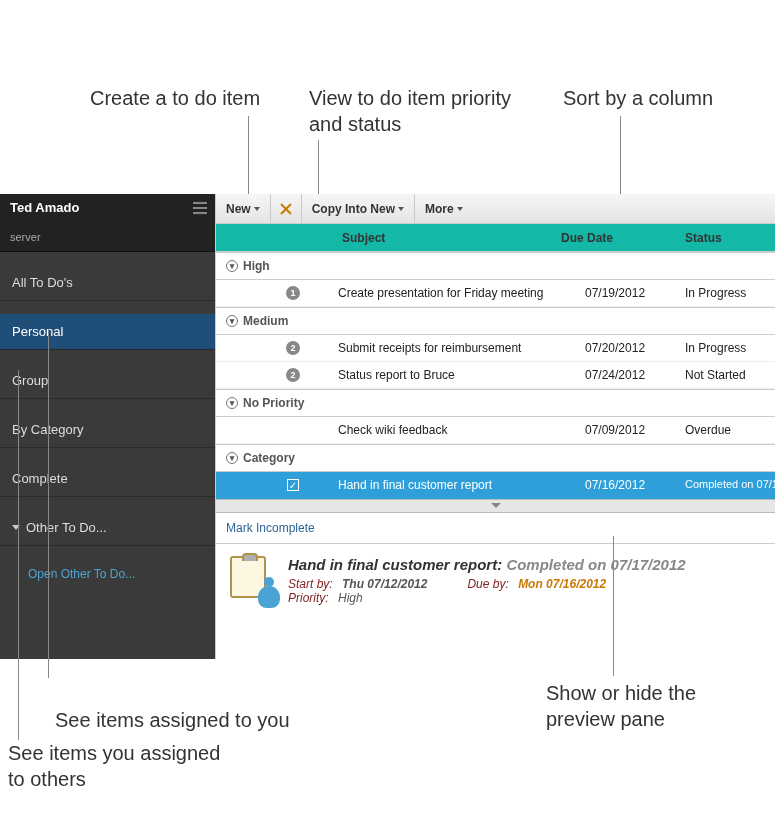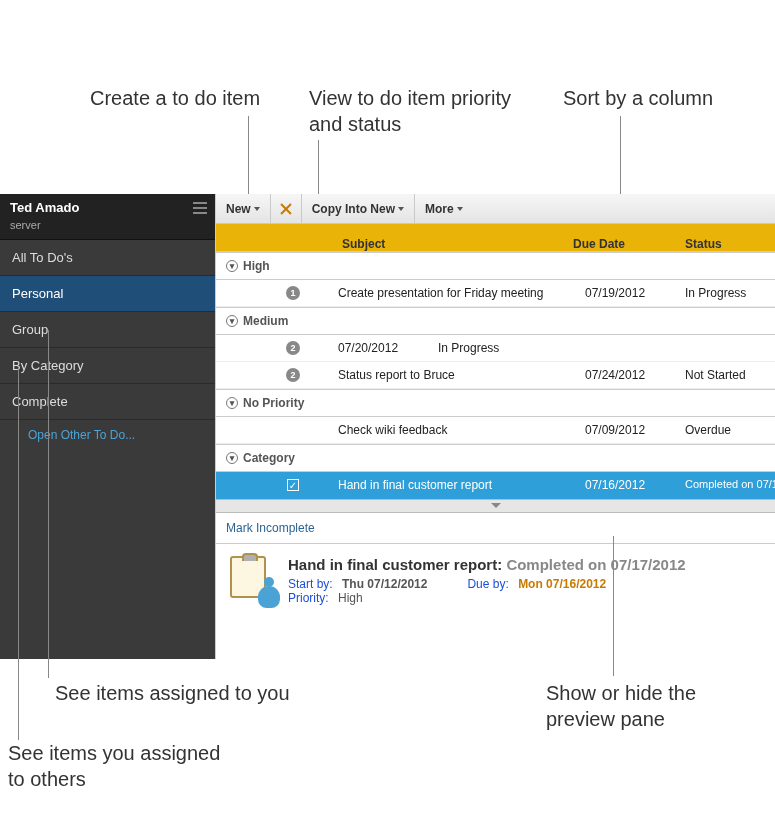--- a/index.html
+++ b/index.html
@@ -37,36 +37,37 @@
   }
 
   
   .sidebar {
     width: 215px;
     background: #3a3a3a;
     color: #d0d0d0;
     display: flex;
     flex-direction: column;
     font-size: 13px;
+    gap: 13px;
   }
   .sidebar-header {
     background: #222;
     padding: 6px 10px 8px 10px;
     border-bottom: 1px solid #111;
     position: relative;
   }
   .sidebar-header .title {
     color: #fff;
     font-weight: bold;
     font-size: 13px;
   }
   .sidebar-header .subtitle {
     color: #aaa;
     font-size: 11px;
-    margin-top: 4px;
+    margin-top: 16px;
   }
   .sidebar-header .menu-icon {
     position: absolute;
     right: 8px;
     top: 8px;
     width: 14px;
     height: 12px;
     display: flex;
     flex-direction: column;
     justify-content: space-between;
@@ -147,32 +148,32 @@
   .x-icon::before, .x-icon::after {
     content: ""; position: absolute; left: 6px; top: 0;
     width: 2px; height: 14px; background: #c97a00;
   }
   .x-icon::before { transform: rotate(45deg); }
   .x-icon::after { transform: rotate(-45deg); }
 
   
   .col-headers {
     display: flex;
-    background: #eab308;
+    background: #14b8a6;
     border-bottom: 1px solid #ccc;
     font-weight: bold;
     font-size: 12px;
     color: #333;
     height: 28px;
-    align-items: flex-end;
+    align-items: center;
   }
   .col-icon { width: 32px; }
   .col-priority { width: 90px; }
   .col-subject { flex: 1; padding-left: 4px; }
-  .col-due { width: 112px; }
+  .col-due { width: 124px; }
   .col-status { width: 90px; }
 
   
   .group-header {
     display: flex;
     align-items: center;
     gap: 5px;
     padding: 6px 10px;
     border-top: 1px solid #ccc;
     border-bottom: 1px solid #ccc;
@@ -303,35 +304,35 @@
     border-radius: 50% 50% 40% 40%;
   }
   .person::before {
     content: "";
     position: absolute;
     top: -9px; left: 6px;
     width: 10px; height: 10px;
     background: #4aa3d4;
     border-radius: 50%;
   }
-  .preview-body { flex: 1; font-size: 13px; }
+  .preview-body { flex: 1; font-size: 13px; font-style: italic; }
   .preview-title {
     font-size: 15px;
     font-weight: bold;
     color: #333;
     margin-bottom: 4px;
   }
   .preview-title .muted { color: #888; font-weight: bold; }
   .preview-meta {
     font-size: 12px;
     color: #555;
     display: flex;
     gap: 40px;
   }
-  .preview-meta .label { color: #1d4ed8; margin-right: 6px; text-align: right; }
+  .preview-meta .label { color: #7f1d1d; margin-right: 6px; text-align: right; }
   .preview-meta .val { font-weight: bold; }
   .preview-meta .due { color: #c97a00; font-weight: bold; }
 </style>
 </head>
 <body>
 
 <div class="callout" style="top:85px; left:90px;text-align:right;">Create a to do item</div>
 <div class="callout-line v" style="top:116px; left:248px; height:78px;"></div>
 
 <div class="callout" style="top:85px; left:309px; white-space:pre-line;">View to do item priority
@@ -351,20 +352,24 @@
           <span></span>
           <span></span>
           <span></span>
         </div>
     </div>
     <div class="sidebar-item">All To Do's</div>
     <div class="sidebar-item active">Personal</div>
     <div class="sidebar-item">Group</div>
     <div class="sidebar-item">By Category</div>
     <div class="sidebar-item">Complete</div>
+    <div class="sidebar-item expand">
+      <span class="tri-down"></span>
+      <span>Other To Do...</span>
+    </div>
     <div class="sidebar-subitem">Open Other To Do...</div>
   </div>
 
   <div class="main">
 
     <div class="toolbar">
       <div class="tb-btn">
         <span>New</span>
         <span class="caret"></span>
       </div>
@@ -405,20 +410,21 @@
 
     <div class="group-header">
       <span class="twisty">▾</span>
       <span>Medium</span>
     </div>
     <div class="row">
       <div class="cell-icon"></div>
       <div class="cell-priority">
           <span class="priority-badge">2</span>
         </div>
+      <div class="cell-subject">Submit receipts for reimbursement</div>
       <div class="cell-due">07/20/2012</div>
       <div class="cell-status">In Progress</div>
     </div>
     <div class="row">
       <div class="cell-icon"></div>
       <div class="cell-priority">
           <span class="priority-badge">2</span>
         </div>
       <div class="cell-subject">Status report to Bruce</div>
       <div class="cell-due">07/24/2012</div>
@@ -485,21 +491,21 @@
             <span>High</span>
           </div>
         </div>
       </div>
     </div>
 
   </div>
 </div>
 
 <div class="callout-line v" style="top:330px; left:48px; height:348px;"></div>
-<div class="callout" style="top:680px; left:55px;">See items assigned to you</div>
+<div class="callout" style="top:707px; left:55px;">See items assigned to you</div>
 
 <div class="callout-line v" style="top:370px; left:18px; height:370px;"></div>
 <div class="callout" style="top:740px; left:8px; white-space:pre-line;">See items you assigned
 to others</div>
 
 <div class="callout-line v" style="top:536px; left:613px; height:140px;"></div>
 <div class="callout" style="top:680px; left:546px; white-space:pre-line;">Show or hide the
 preview pane</div>
 
 </body></html>

